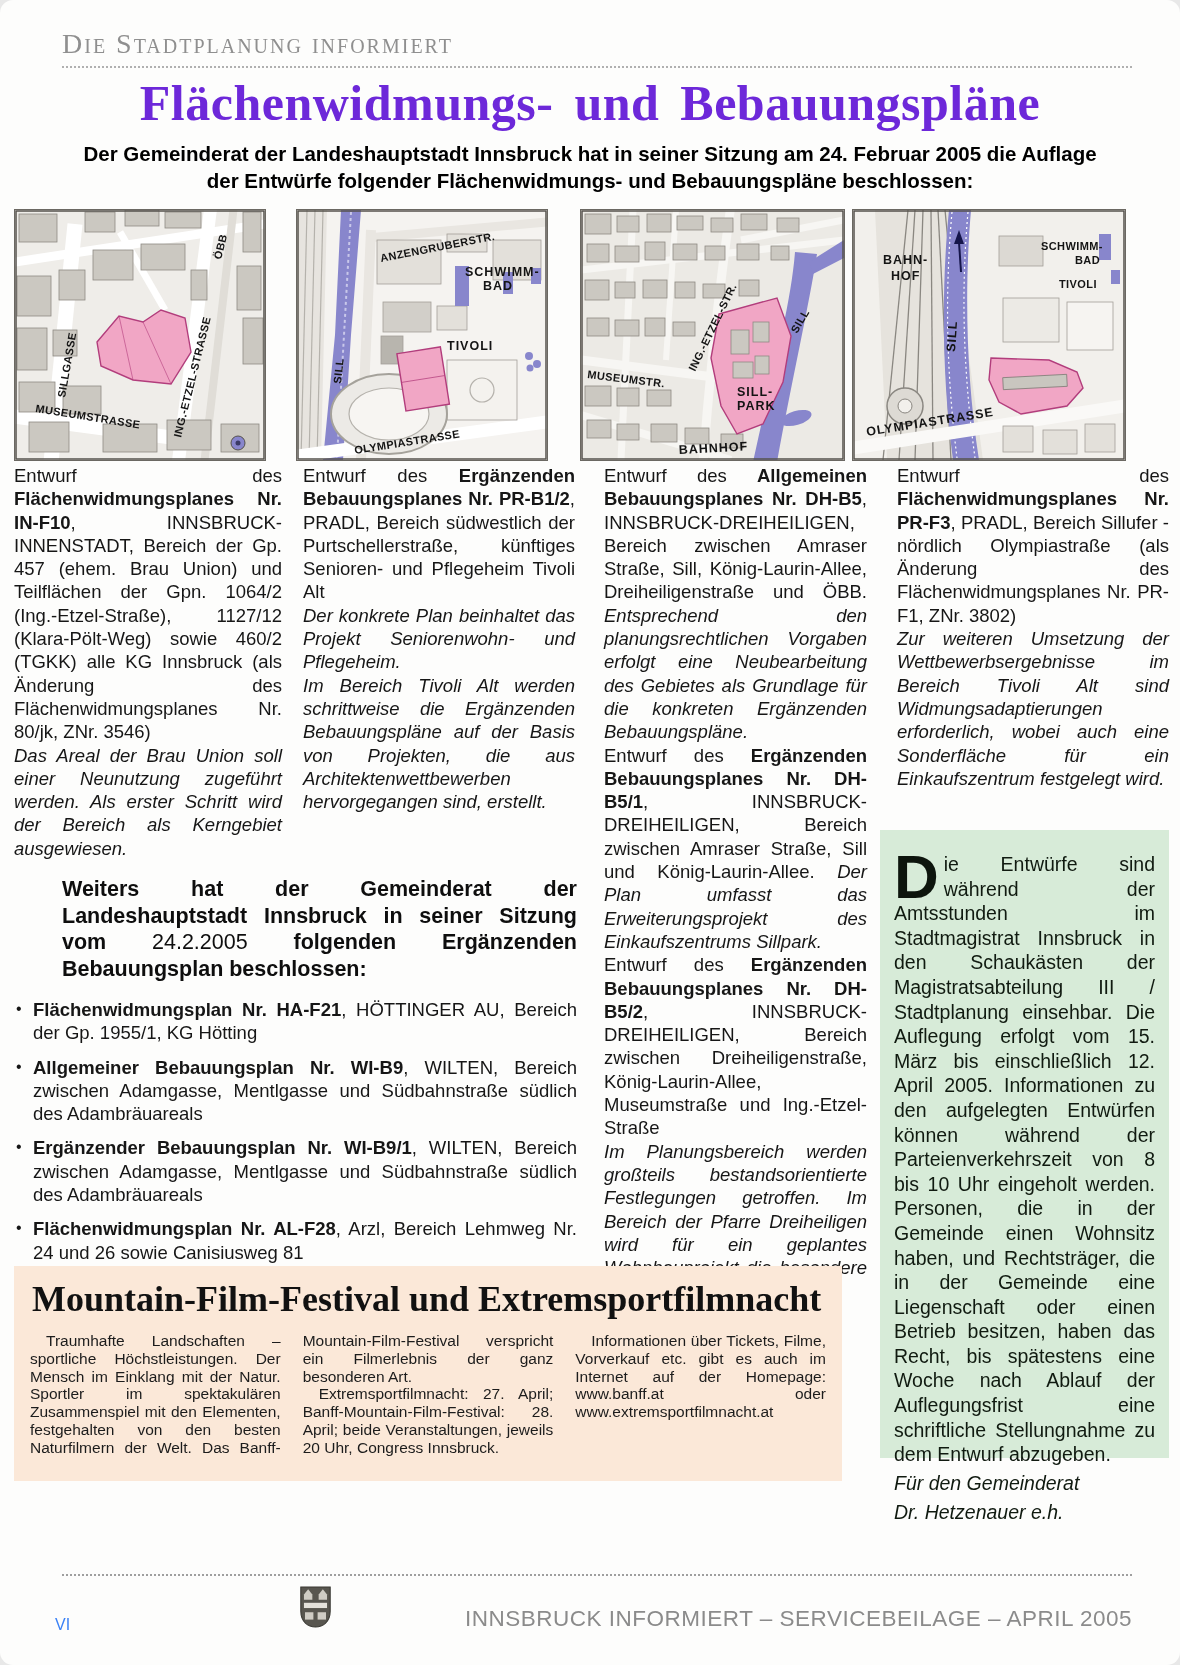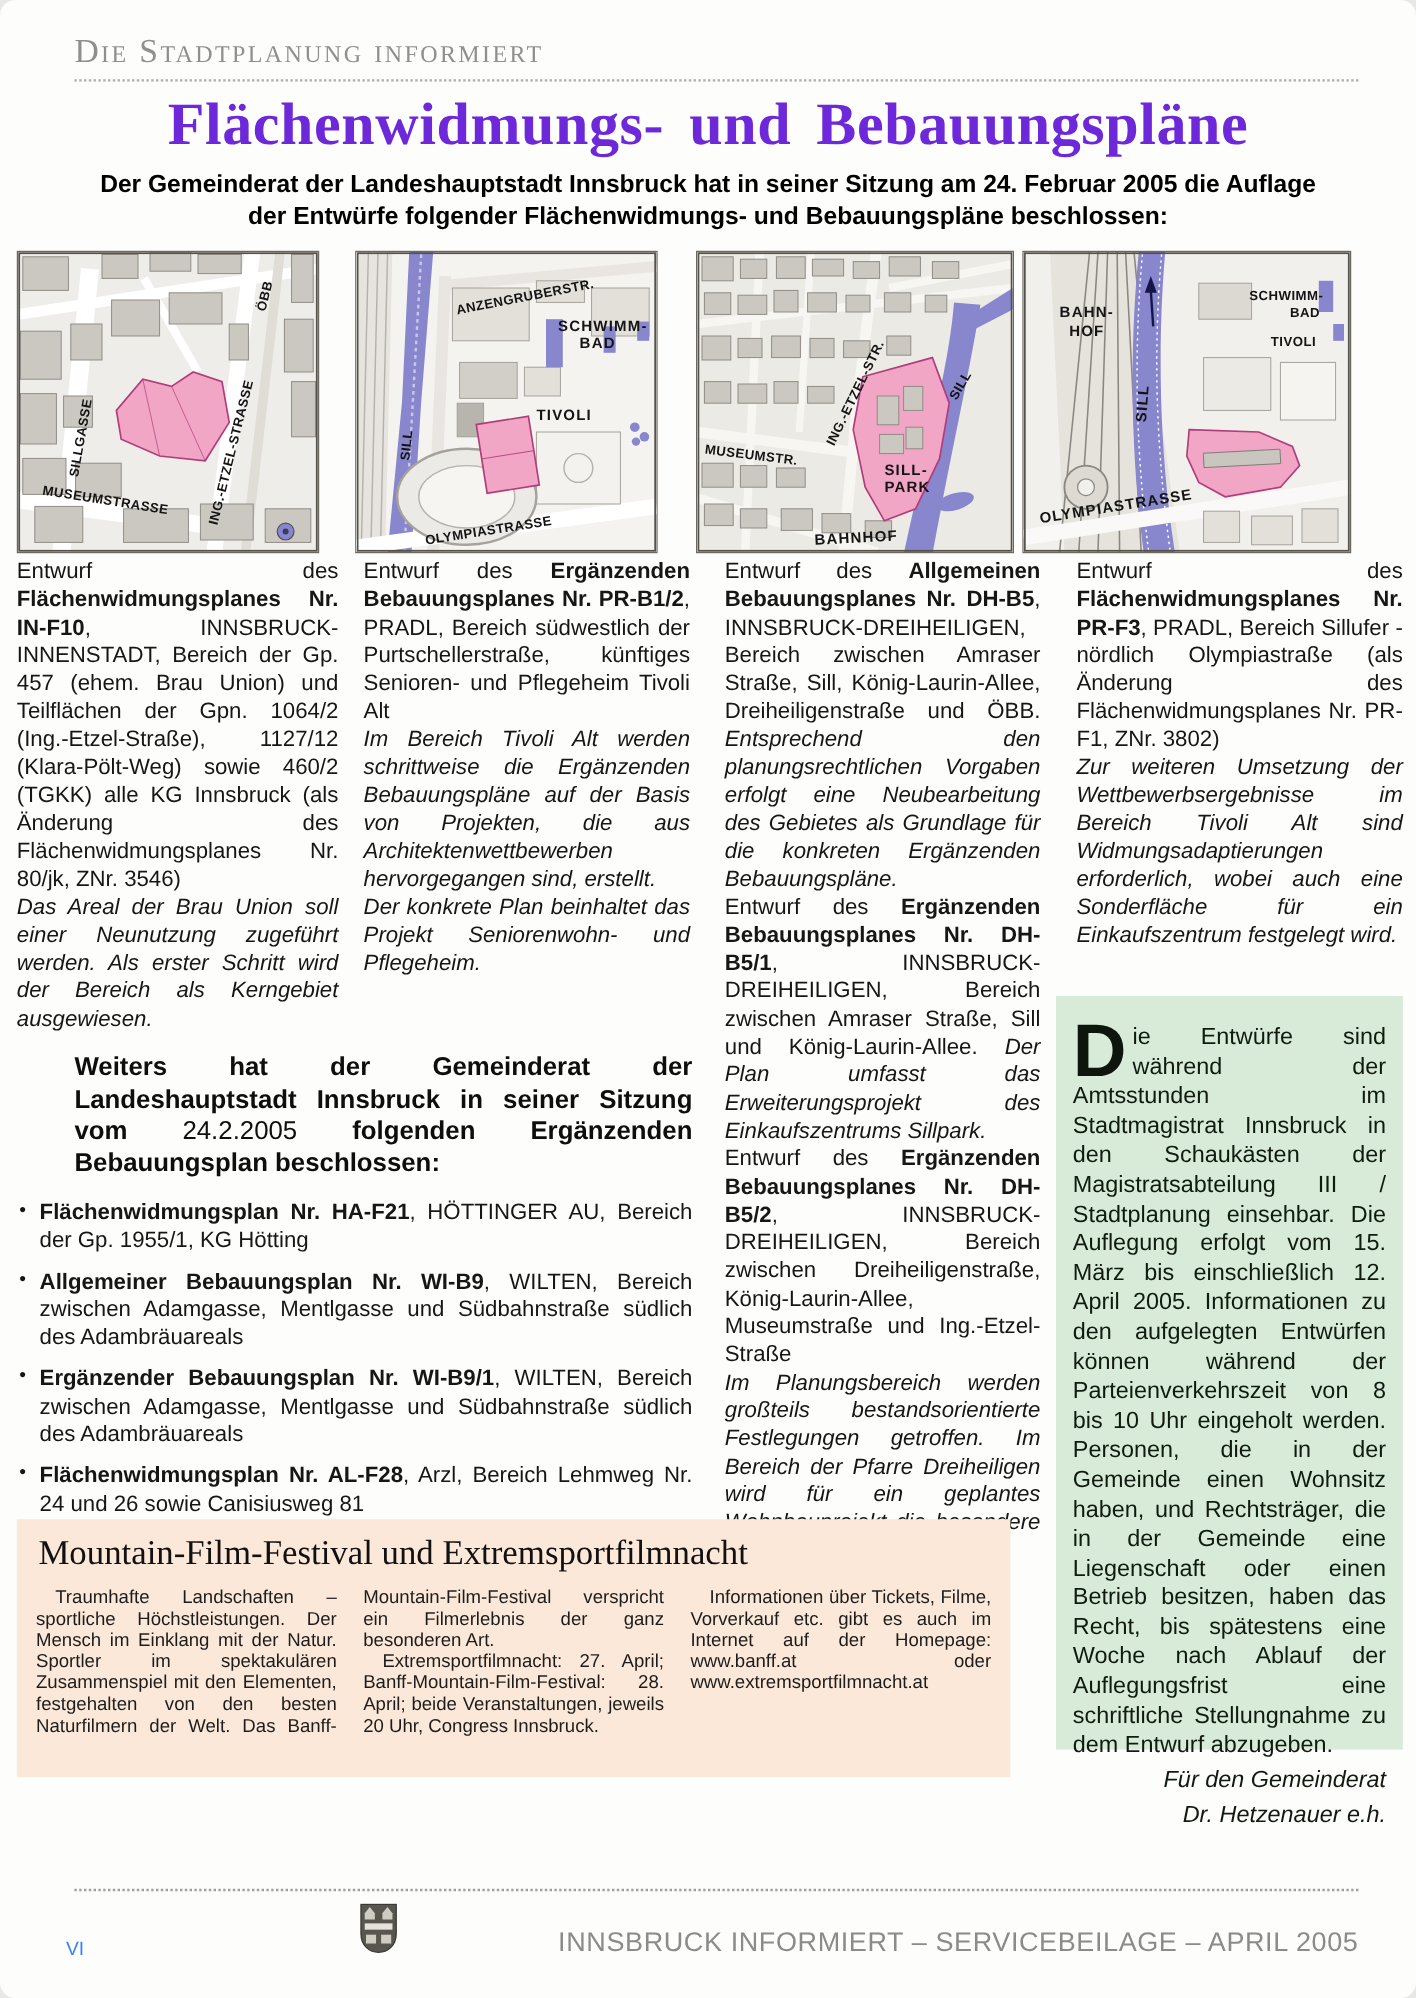--- a/index.html
+++ b/index.html
@@ -43,32 +43,32 @@
 
   .weiters{position:absolute;left:14px;top:876px;width:563px;}
   .weiters-h{font-size:21.5px;line-height:26.5px;text-align:justify;color:#0e0e0e;margin-left:48px;}
   .weiters-list{margin-top:16px;}
   .w-item{position:relative;padding-left:19px;margin-bottom:11px;
           font-size:18.5px;line-height:23.3px;text-align:justify;}
   .w-bullet{position:absolute;left:2px;top:-1px;font-size:16px;}
 
   .film-box{position:absolute;left:14px;top:1266px;width:828px;height:215px;
             background:#fbe8d8;box-sizing:border-box;padding:8px 16px;}
-  .film-title{font-family:"Liberation Serif",serif;font-weight:normal;font-size:29px;
+  .film-title{font-family:"Liberation Serif",serif;font-weight:bold;font-size:36px;
               color:#111;margin:4px 0 12px 2px;}
   .film-cols{column-count:3;column-gap:22px;column-fill:auto;height:130px;
              font-size:15.5px;line-height:17.8px;text-align:justify;color:#1c1c1c;}
   .film-cols p{margin:0;text-indent:16px;}
 
   .notice-box{position:absolute;left:880px;top:830px;width:289px;height:628px;
               background:#d7ebd8;box-sizing:border-box;padding:22px 14px;}
   .notice-text{font-size:19.5px;line-height:24.6px;text-align:justify;color:#101a10;}
   .dropcap{float:left;font-size:62px;line-height:46px;padding:2px 5px 0 0;
            font-weight:bold;color:#0d150d;}
-  .notice-sig{text-align:right;font-style:italic;font-size:19.5px;line-height:25px;
+  .notice-sig{font-style:italic;font-size:19.5px;line-height:25px;
               margin-top:4px;color:#101a10;}
 
   .footer-line{position:absolute;left:62px;top:1574px;right:48px;border-top:2px dotted #9f9f9f;}
   .footer-page{position:absolute;left:55px;top:1616px;font-size:16px;color:#3b82f6;}
   .crest{position:absolute;left:299px;top:1586px;width:33px;height:42px;}
   .footer-text{position:absolute;right:48px;top:1606px;font-size:22.5px;
                color:#8b8b8b;letter-spacing:.5px;}
 </style>
 </head>
 <body>
@@ -277,22 +277,22 @@
       <rect class="frame" x="1" y="1" width="270" height="248"></rect>
     </svg>
   </div>
 
   <div class="col" id="col1">
     <p><span>Entwurf des </span><span class="b">Flächenwidmungsplanes Nr. IN-F10</span><span>, INNSBRUCK-INNENSTADT, Bereich der Gp. 457 (ehem. Brau Union) und Teilflächen der Gpn. 1064/2 (Ing.-Etzel-Straße), 1127/12 (Klara-Pölt-Weg) sowie 460/2 (TGKK) alle KG Innsbruck (als Änderung des Flächenwidmungsplanes Nr. 80/jk, ZNr. 3546)</span></p>
     <p><span class="i">Das Areal der Brau Union soll einer Neunutzung zugeführt werden. Als erster Schritt wird der Bereich als Kerngebiet ausgewiesen.</span></p>
   </div>
   <div class="col" id="col2">
     <p><span>Entwurf des </span><span class="b">Ergänzenden Bebauungsplanes Nr. PR-B1/2</span><span>, PRADL, Bereich südwestlich der Purtschellerstraße, künftiges Senioren- und Pflegeheim Tivoli Alt</span></p>
+    <p><span class="i">Der konkrete Plan beinhaltet das Projekt Seniorenwohn- und Pflegeheim.</span></p>
     <p><span class="i">Im Bereich Tivoli Alt werden schrittweise die Ergänzenden Bebauungspläne auf der Basis von Projekten, die aus Architektenwettbewerben hervorgegangen sind, erstellt.</span></p>
-    <p><span class="i">Der konkrete Plan beinhaltet das Projekt Seniorenwohn- und Pflegeheim.</span></p>
   </div>
   <div class="col" id="col3">
     <p><span>Entwurf des </span><span class="b">Allgemeinen Bebauungsplanes Nr. DH-B5</span><span>, INNSBRUCK-DREIHEILIGEN, Bereich zwischen Amraser Straße, Sill, König-Laurin-Allee, Dreiheiligenstraße und ÖBB. </span><span class="i">Entsprechend den planungsrechtlichen Vorgaben erfolgt eine Neubearbeitung des Gebietes als Grundlage für die konkreten Ergänzenden Bebauungspläne.</span></p>
     <p><span>Entwurf des </span><span class="b">Ergänzenden Bebauungsplanes Nr. DH-B5/1</span><span>, INNSBRUCK-DREIHEILIGEN, Bereich zwischen Amraser Straße, Sill und König-Laurin-Allee. </span><span class="i">Der Plan umfasst das Erweiterungsprojekt des Einkaufszentrums Sillpark.</span></p>
     <p><span>Entwurf des </span><span class="b">Ergänzenden Bebauungsplanes Nr. DH-B5/2</span><span>, INNSBRUCK-DREIHEILIGEN, Bereich zwischen Dreiheiligenstraße, König-Laurin-Allee, Museumstraße und Ing.-Etzel-Straße</span></p>
     <p><span class="i">Im Planungsbereich werden großteils bestandsorientierte Festlegungen getroffen. Im Bereich der Pfarre Dreiheiligen wird für ein geplantes Wohnbauprojekt die besondere Bauweise festgelegt.</span></p>
   </div>
   <div class="col" id="col4">
     <p><span>Entwurf des </span><span class="b">Flächenwidmungsplanes Nr. PR-F3</span><span>, PRADL, Bereich Sillufer - nördlich Olympiastraße (als Änderung des Flächenwidmungsplanes Nr. PR-F1, ZNr. 3802)</span></p>
     <p><span class="i">Zur weiteren Umsetzung der Wettbewerbsergebnisse im Bereich Tivoli Alt sind Widmungsadaptierungen erforderlich, wobei auch eine Sonderfläche für ein Einkaufszentrum festgelegt wird.</span></p>

